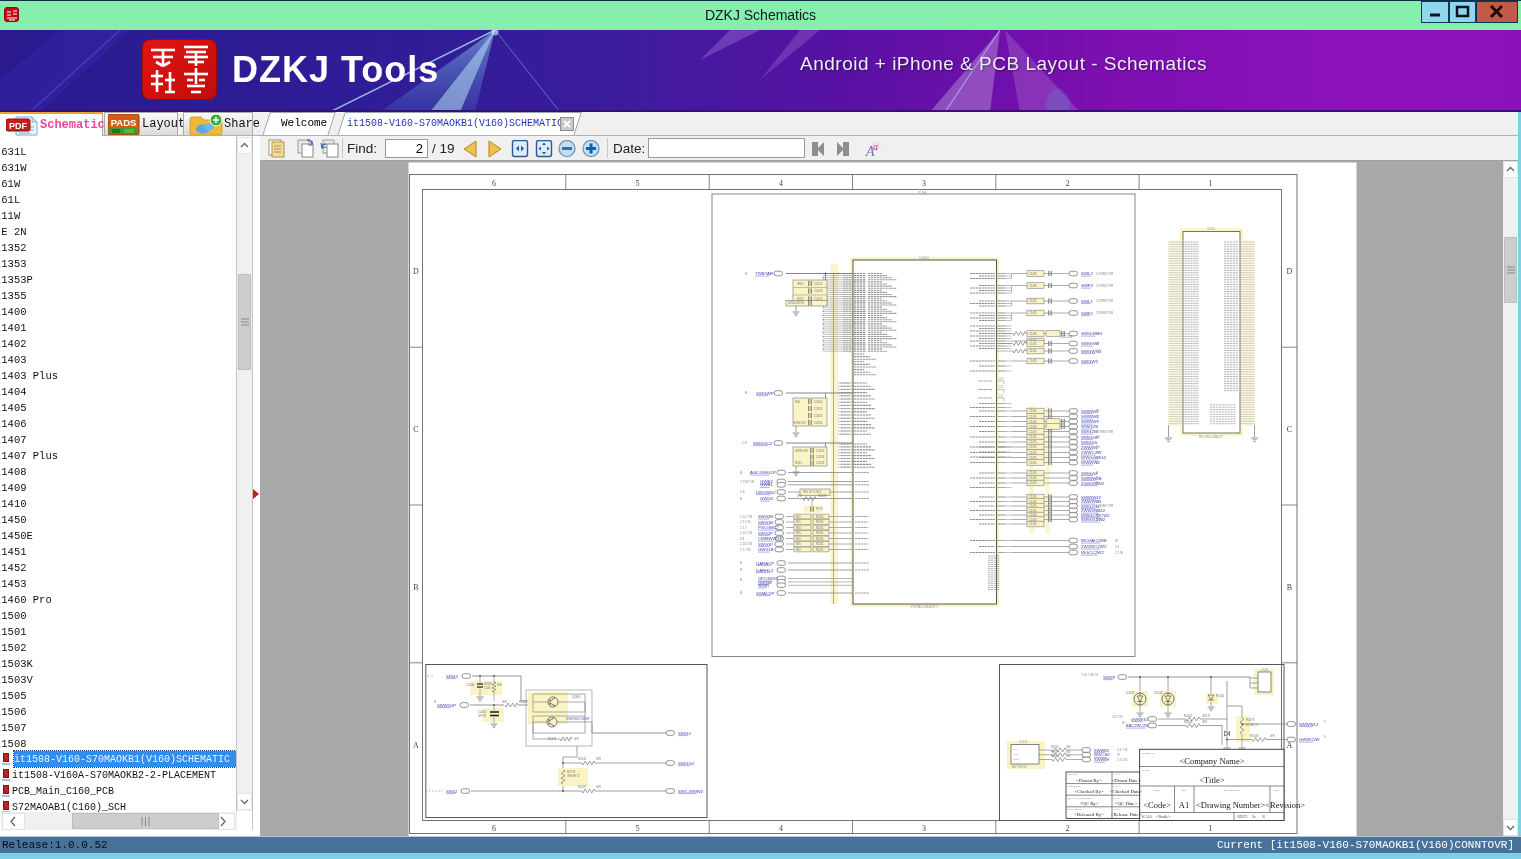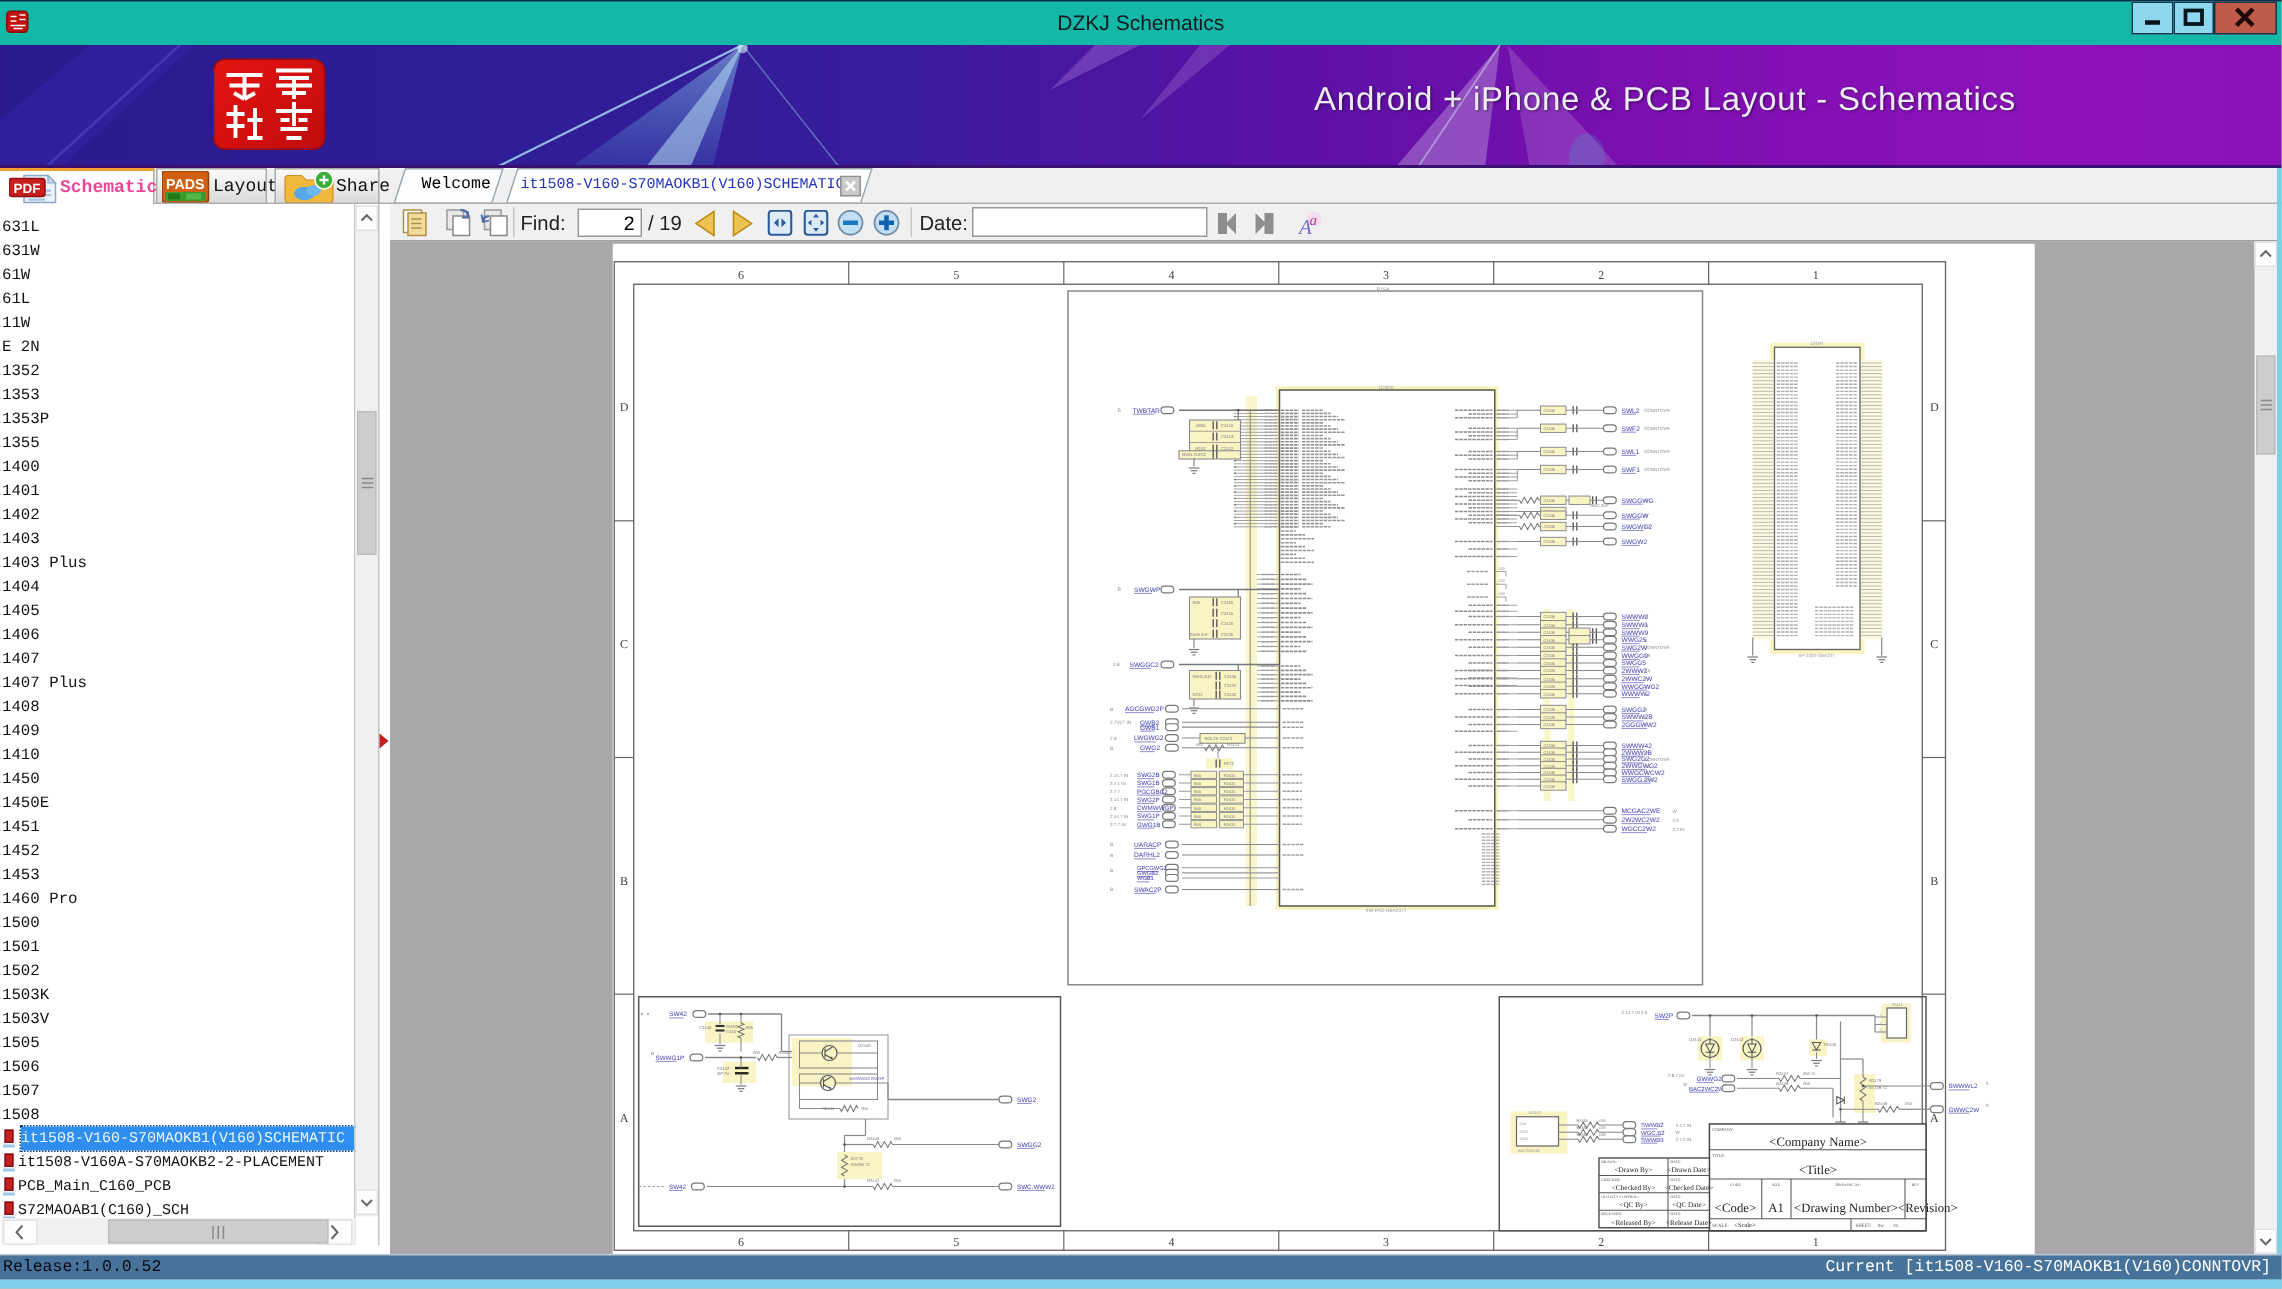--- a/index.html
+++ b/index.html
@@ -1,31 +1,31 @@
 <!DOCTYPE html>
 <html><head><meta charset="utf-8">
 <style>
 * { margin:0; padding:0; box-sizing:border-box; }
 html,body { width:1521px; height:859px; overflow:hidden; font-family:"Liberation Sans",sans-serif; background:#a8a8a8; }
 #win { position:absolute; left:0; top:0; width:1521px; height:859px; }
 .abs { position:absolute; }
 
-#titlebar { position:absolute; left:0; top:0; width:1521px; height:30px; background:#14b8a6; border-top:1.5px solid #0d3048; }
+#titlebar { position:absolute; left:0; top:0; width:1521px; height:30px; background:#86efac; border-top:1.5px solid #0d3048; }
 #titlebar .title { position:absolute; left:0; right:0; top:6px; text-align:center; font-size:14px; color:#101820; }
 #appicon { position:absolute; left:4px; top:6px; width:15px; height:15px; background:#c01010; border-radius:3px; border:1px solid #801010; }
 .wbtn { position:absolute; top:0px; height:21.5px; border:1px solid #0d3850; }
 #btnmin { left:1421px; width:28px; background:#8ed7ee; }
 #btnmax { left:1449px; width:27px; background:#8ed7ee; }
 #btnclose { left:1476px; width:42px; background:#c05a49; }
 
 #banner { position:absolute; left:0; top:30px; width:1521px; height:82px; border-bottom:2px solid #38106e; background:linear-gradient(90deg,#2a1a8e 0%,#2e1d96 22%,#3a1c9c 40%,#5a11a4 56%,#7c0fb0 72%,#8e12bc 90%,#8a11b8 100%); overflow:hidden; }
 #banner svg { position:absolute; left:0; top:0; }
 #logo { position:absolute; left:143px; top:10px; width:73px; height:59px; background:linear-gradient(135deg,#e41412,#c00c0c); border-radius:7px; box-shadow:0 0 0 1px #9a0b0b; }
 #dzkj { position:absolute; left:232px; top:19px; font-size:36px; font-weight:bold; color:#fff; letter-spacing:1px; }
-#slogan { position:absolute; left:800px; top:23px; width:620px; text-align:center; font-size:22px; color:#ececf2; letter-spacing:0.5px; text-shadow:1px 1px 2px rgba(0,0,0,0.45); }
+#slogan { position:absolute; left:800px; top:23px; width:620px; font-size:19px; color:#ececf2; letter-spacing:0.5px; text-shadow:1px 1px 2px rgba(0,0,0,0.45); }
 
 #tabbar { position:absolute; left:0; top:112px; width:1521px; height:24px; background:#f0f0f0; }
 .tab { position:absolute; top:0; height:24px; font-size:13px; }
 #tab1 { left:0; width:103px; background:#fff; border-top:2.5px solid #f0a030; border-right:1px solid #aaa; }
 #tab1 span { position:absolute; left:40px; top:4px; color:#ec4899; font-family:"Liberation Mono",monospace; font-size:12px; font-weight:bold; }
 #tab2 { left:104px; width:74px; background:linear-gradient(#fbfbfb,#d9d9d9); border:1px solid #aaa; border-bottom:none; }
 #tab2 span { position:absolute; left:37px; top:4px; color:#111; font-family:"Liberation Mono",monospace; font-size:12px; }
 #tab3 { left:183px; width:70px; background:linear-gradient(#fbfbfb,#d9d9d9); border:1px solid #aaa; border-bottom:none; }
 #tab3 span { position:absolute; left:40px; top:4px; color:#111; font-family:"Liberation Mono",monospace; font-size:12px; }
 .vstab { position:absolute; top:112px; height:24px; background:#fdfdfd; border:1px solid #9aa4ac; transform:skewX(-18deg); }
@@ -126,20 +126,21 @@
             <line x1="22" y1="52" x2="32" y2="52"></line>
           <line x1="41" y1="34" x2="65" y2="34"></line>
             <line x1="53" y1="28" x2="53" y2="44"></line>
           <line x1="44" y1="40" x2="50" y2="40"></line>
             <line x1="56" y1="40" x2="62" y2="40"></line>
           <line x1="44" y1="46" x2="62" y2="46"></line>
             <line x1="48" y1="52" x2="58" y2="52"></line>
         </g>
       </svg>
     </div>
+    <div id="dzkj">DZKJ Tools</div>
     <div id="slogan">Android + iPhone &amp; PCB Layout - Schematics</div>
   </div>
   <div id="tabbar"></div>
   <div class="tab" id="tab1" style="top:112px">
     <svg style="position:absolute;left:6px;top:1px" width="34" height="22">
       <path d="M10 2 L26 2 L31 7 L31 20 L10 20 Z" fill="#eaf2fa" stroke="#8aa8c8" stroke-width="1"></path>
       <path d="M26 2 L26 7 L31 7 Z" fill="#c8daec" stroke="#8aa8c8" stroke-width="0.8"></path>
       <line x1="13" y1="12" x2="28" y2="12" stroke="#a8c4e0" stroke-width="1.5"></line>
       <line x1="13" y1="15" x2="28" y2="15" stroke="#a8c4e0" stroke-width="1.5"></line>
       <line x1="13" y1="18" x2="24" y2="18" stroke="#a8c4e0" stroke-width="1.5"></line>

